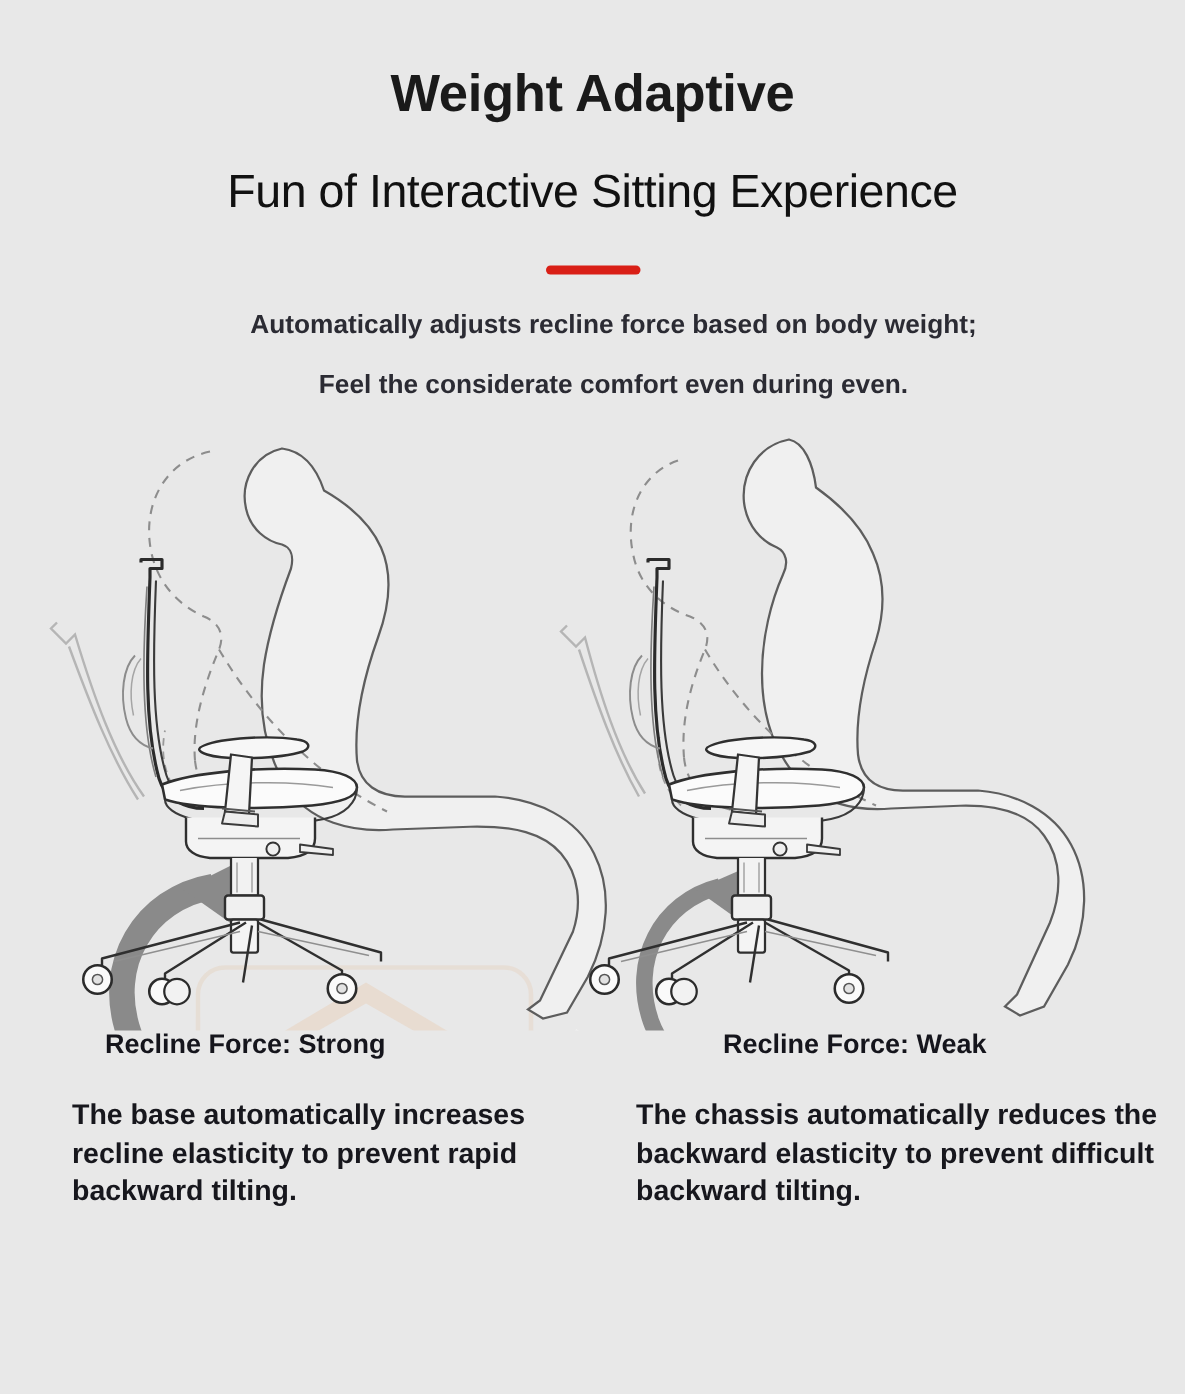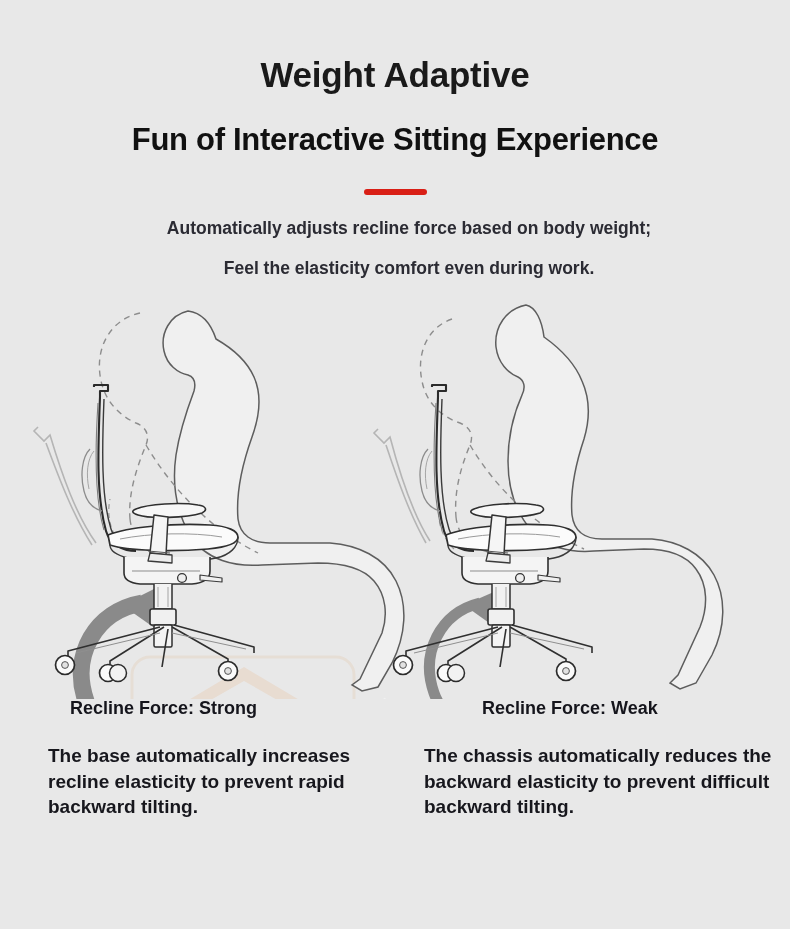--- a/index.html
+++ b/index.html
@@ -15,32 +15,32 @@
     position: relative;
   }
 
   
   .header {
     width: 100%;
     text-align: center;
   }
   .title-main {
     margin: 0;
-    padding-top: 57px;
+    padding-top: 45px;
     font-size: 35px;
     font-weight: bold;
     color: #1a1a1a;
     letter-spacing: -0.2px;
     line-height: 1.05;
   }
   .title-sub {
     margin: 0;
     padding-top: 30px;
     font-size: 31px;
-    font-weight: bold;
+    font-weight: normal;
     color: #111111;
     letter-spacing: -0.3px;
     line-height: 1.05;
   }
   .divider-wrap {
     padding-top: 33px;
     display: flex;
     justify-content: center;
   }
   .divider {
@@ -115,21 +115,21 @@
   <h1 class="title-main">Weight Adaptive</h1>
 
   <h2 class="title-sub">Fun of Interactive Sitting Experience</h2>
 
   <div class="divider-wrap">
     <div class="divider"></div>
   </div>
 
   <div class="lede">
     <span>Automatically adjusts recline force based on body weight;</span>
-    <span class="line2">Feel the elasticity comfort even during work.</span>
+    <span class="line2">Feel the considerate comfort even during even.</span>
   </div>
 </div>
 
 <div class="stage">
   <svg width="790" height="400" viewBox="0 0 790 400" xmlns="http://www.w3.org/2000/svg">
     <defs>
 
       <g id="chair-unit">
 
         <path d="M62,88 L62,86 L76,86 L76,92 L68,92 L68,98

